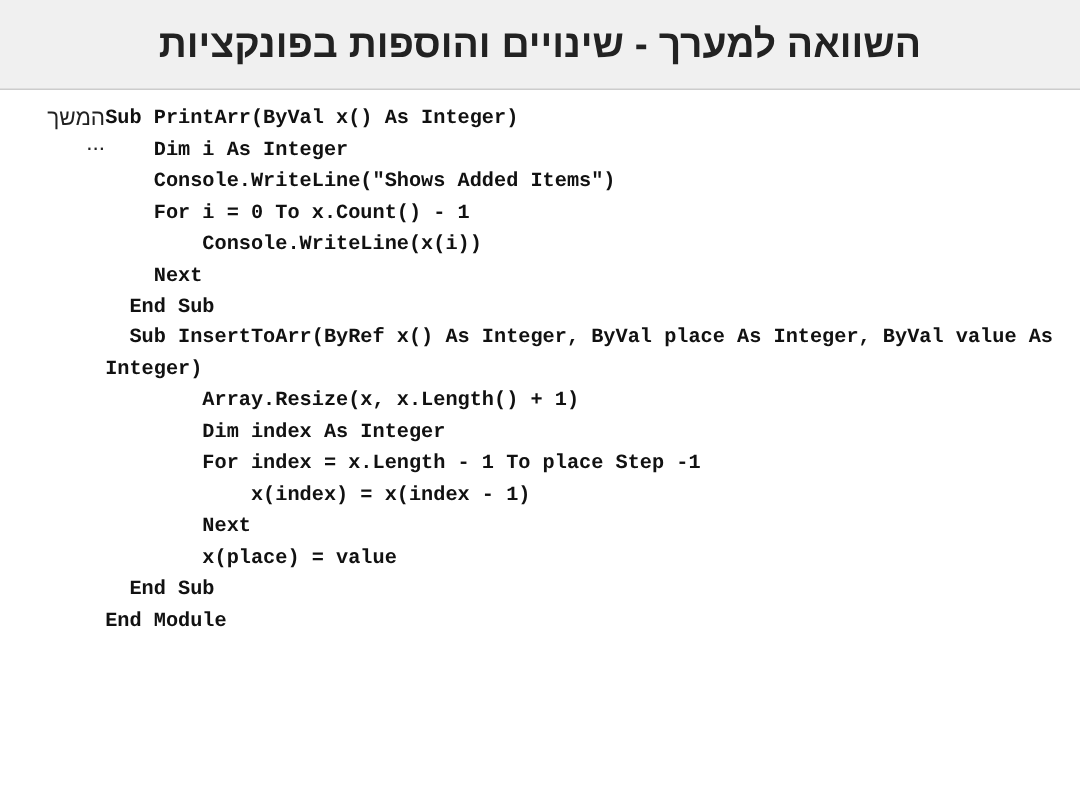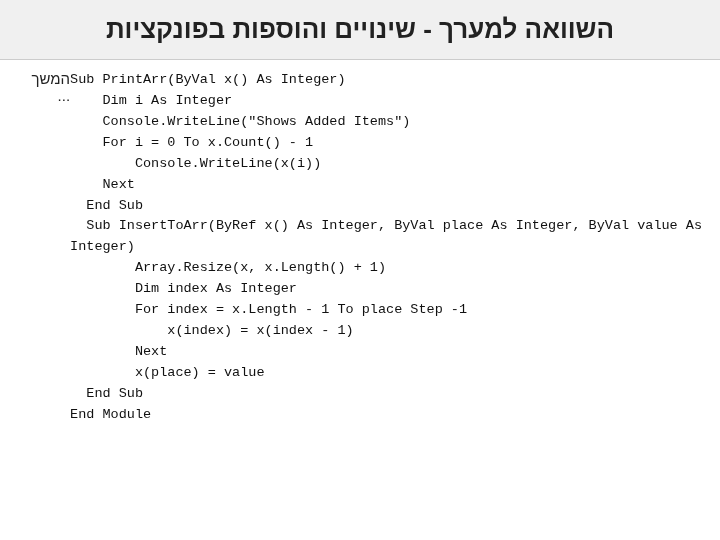--- a/index.html
+++ b/index.html
@@ -57,20 +57,21 @@
 
     .code-block {
       font-family: 'Courier New', Courier, monospace;
       font-size: 13.5px;
       color: #111;
       line-height: 1.55;
       white-space: pre;
       background: #ffffff;
       direction: ltr;
       text-align: left;
+      font-weight: bold;
     }
   </style>
 </head>
 <body>
 
 <div class="page-container">
 
   <div class="header">
     <span class="header-title">השוואה למערך - שינויים והוספות בפונקציות</span>
   </div>

